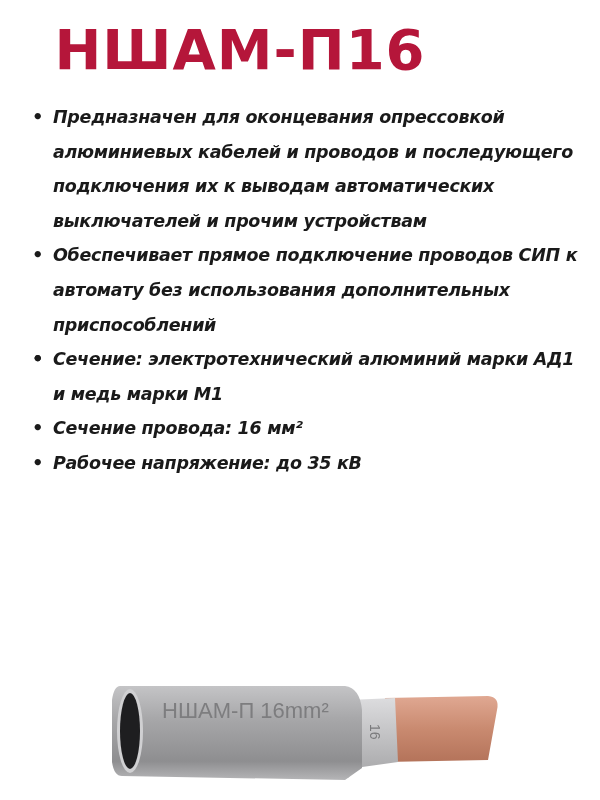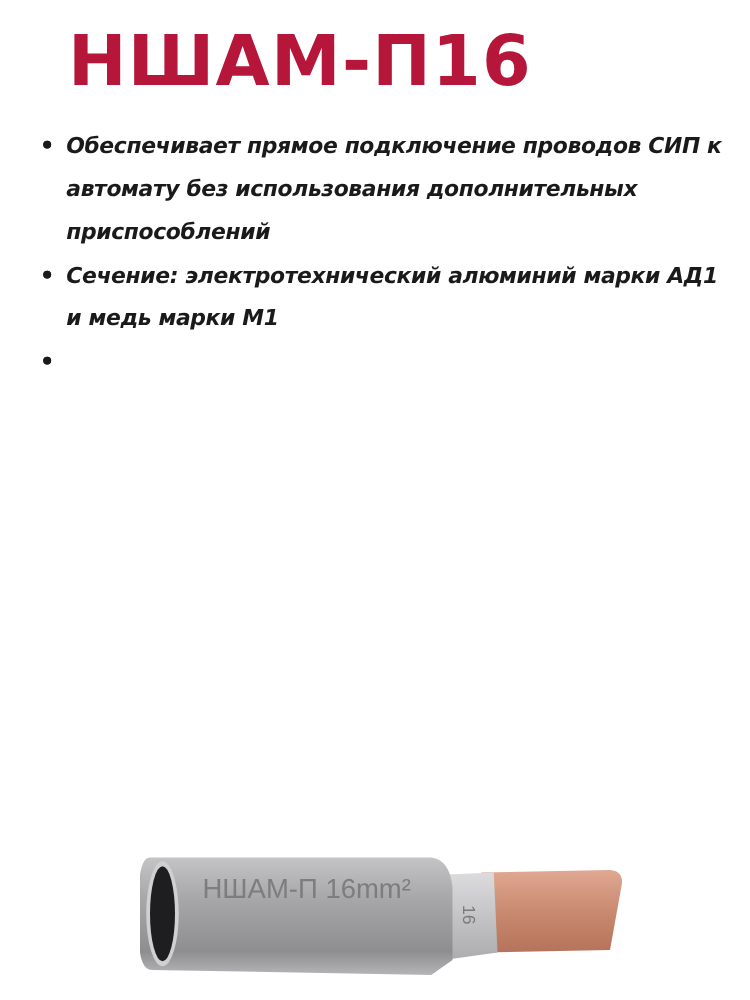--- a/index.html
+++ b/index.html
@@ -9,26 +9,26 @@
   .item { position: relative; padding-left: 25px; font-family: "DejaVu Sans", sans-serif; font-weight: bold; font-style: italic; font-size: 17.5px; line-height: 34.6px; color: #1a1a1a; letter-spacing: -0.3px; }
   .bullet { position: absolute; left: 4px; top: 0; font-style: normal; font-size: 18px; }
   .photo { position: absolute; left: 100px; top: 660px; width: 400px; height: 130px; }
 </style>
 </head>
 <body>
 
 <div class="title">НШАМ-П16</div>
 
 <ul class="list">
-  <li class="item"><span class="bullet">•</span></li>
+  <li class="item"><span class="bullet">•</span><span>Предназначен для оконцевания опрессовкой алюминиевых кабелей и проводов и последующего подключения их к выводам автоматических выключателей и прочим устройствам</span></li>
   <li class="item"><span class="bullet">•</span><span>Обеспечивает прямое подключение проводов СИП к автомату без использования дополнительных приспособлений</span></li>
   <li class="item"><span class="bullet">•</span></li>
   <li class="item"><span class="bullet">•</span><span>Сечение: электротехнический алюминий марки АД1 и медь марки М1</span></li>
-  <li class="item"><span class="bullet">•</span></li>
-  <li class="item"><span class="bullet">•</span></li>
+  <li class="item"><span class="bullet">•</span><span>Сечение провода: 16 мм²</span></li>
+  <li class="item"><span class="bullet">•</span><span>Рабочее напряжение: до 35 кВ</span></li>
 </ul>
 
 <svg class="photo" viewBox="0 0 400 130" xmlns="http://www.w3.org/2000/svg">
   <defs>
     <linearGradient id="al" x1="0" y1="0" x2="0" y2="1">
       <stop offset="0" stop-color="#c4c4c6"></stop>
       <stop offset="0.35" stop-color="#a7a7a9"></stop>
       <stop offset="0.8" stop-color="#8e8e90"></stop>
       <stop offset="1" stop-color="#b5b5b7"></stop>
     </linearGradient>

